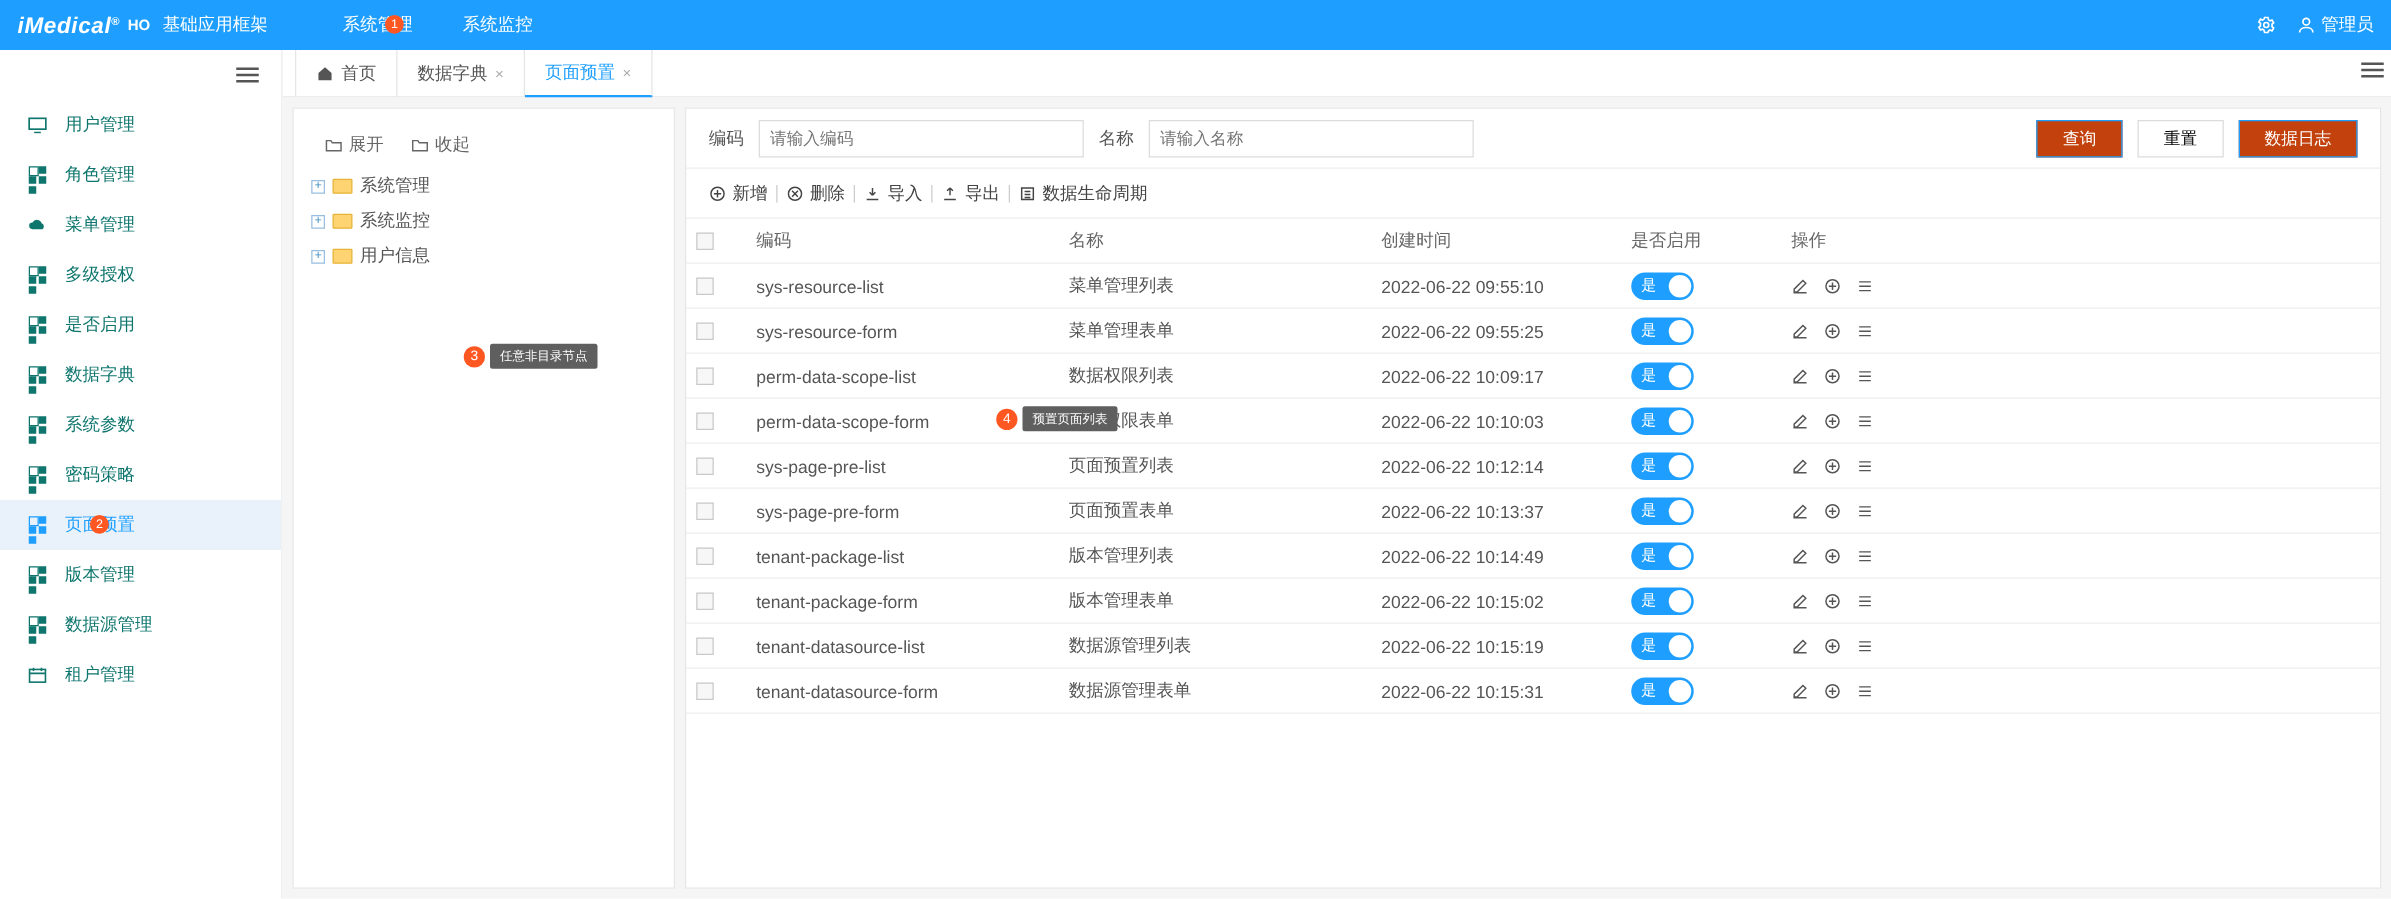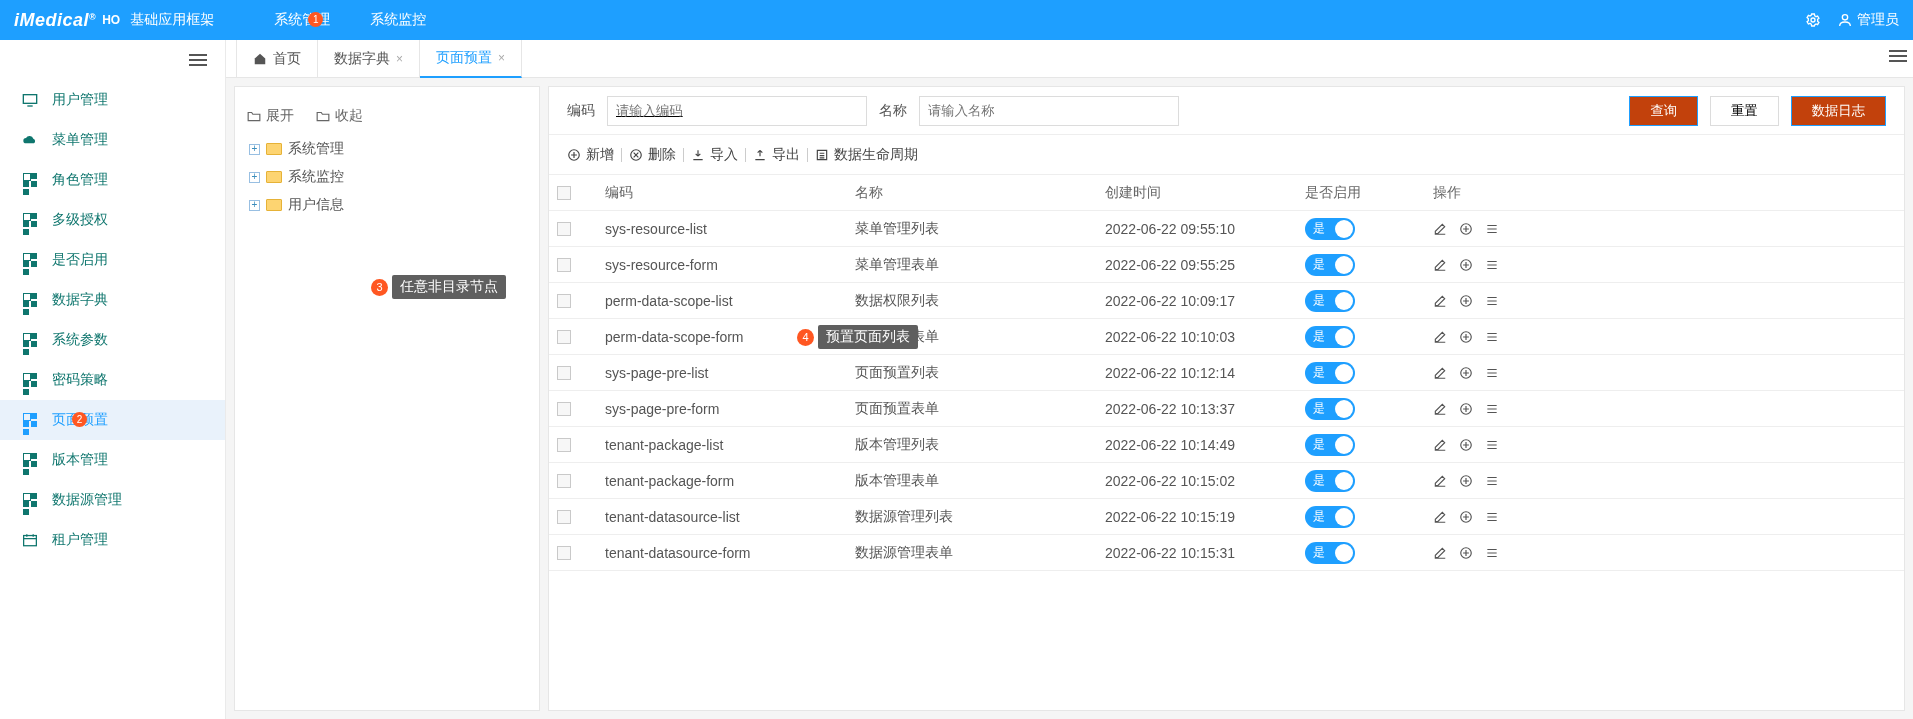--- a/index.html
+++ b/index.html
@@ -36,29 +36,29 @@
 .tab.active{color:#1e9fff;border-bottom:2px solid #1e9fff;margin-bottom:-1px}
 .tab .x{font-size:12px;color:#aaa}
 
 .workarea{flex:1;display:flex;background:#f5f5f5;padding:8px;gap:8px}
 .panel{background:#fff;border:1px solid #e6e6e6}
 .panel-left{width:306px;padding:10px;display:flex;flex-direction:column}
 .panel-right{flex:1;display:flex;flex-direction:column}
 
 .search-box{height:32px;border:1px solid #dcdcdc;display:flex;align-items:center;padding:0 8px;color:#999}
 .search-box input{border:none;outline:none;flex:1;font-size:13px}
-.tree-toolbar{display:flex;gap:22px;margin:10px 2px;color:#666}
+.tree-toolbar{display:flex;gap:22px;margin:10px 15px;color:#666}
 .tree-toolbar .tb{display:flex;align-items:center;gap:5px;cursor:pointer}
 .tree{margin-left:4px}
 .tree-node{display:flex;align-items:center;gap:6px;height:28px;color:#555}
 .tree-node .plus{width:11px;height:11px;border:1px solid #98bfe2;display:flex;align-items:center;justify-content:center;font-size:10px;color:#3c8dbc;line-height:1}
 .tree-node .folder{width:16px;height:12px;background:#fdd471;border:1px solid #e6b237;border-radius:1px}
 .annot{position:absolute;display:flex;align-items:center;gap:4px;z-index:50}
 .annot .num{width:17px;height:17px;border-radius:50%;background:#ff5722;color:#fff;font-size:11px;display:flex;align-items:center;justify-content:center}
-.annot .tip{background:#5f5f5f;color:#fff;padding:3px 8px;font-size:14px;border-radius:2px}
+.annot .tip{background:#5f5f5f;color:#fff;padding:3px 8px;font-size:10px;border-radius:2px}
 
 .filter-bar{display:flex;align-items:center;height:48px;padding:0 18px;gap:12px;border-bottom:1px solid #eee}
 .filter-bar label{color:#555}
 .filter-bar input{height:30px;border:1px solid #dcdcdc;padding:0 8px;outline:none}
 .btn{height:30px;padding:0 20px;border:1px solid #dcdcdc;background:#fff;cursor:pointer;display:inline-flex;align-items:center;justify-content:center}
 .btn-primary{background:#c2410c;border-color:#1e9fff;color:#fff}
 .filter-bar .spacer{flex:1}
 
 .toolbar{display:flex;align-items:center;height:40px;padding:0 18px;gap:7px;color:#444;border-bottom:1px solid #eee}
 .toolbar .t{display:flex;align-items:center;gap:5px;cursor:pointer}
@@ -135,36 +135,36 @@
           <span class="micon">
             <svg width="16" height="14" viewBox="0 0 24 20" fill="none" stroke="currentColor" stroke-width="2">
               <rect x="2" y="2" width="20" height="13"></rect>
               <path d="M8 19h8"></path>
             </svg>
           </span>
           <span>用户管理</span>
         </div>
         <div class="side-item">
           <span class="micon">
+            <div class="dots">
+              <span></span>
+              <span></span>
+              <span></span>
+              <span></span>
+            </div>
+          </span>
+          <span>角色管理</span>
+        </div>
+        <div class="side-item">
+          <span class="micon">
             <svg width="16" height="14" viewBox="0 0 24 18" fill="currentColor">
               <path d="M6 14a4 4 0 010-8 6 6 0 0111 1 4 4 0 011 7H6z"></path>
             </svg>
           </span>
           <span>菜单管理</span>
-        </div>
-        <div class="side-item">
-          <span class="micon">
-            <div class="dots">
-              <span></span>
-              <span></span>
-              <span></span>
-              <span></span>
-            </div>
-          </span>
-          <span>角色管理</span>
         </div>
         <div class="side-item">
           <span class="micon">
             <div class="dots">
               <span></span>
               <span></span>
               <span></span>
               <span></span>
             </div>
           </span>
@@ -314,21 +314,21 @@
           </div>
         <div class="annot" style="left:136px;top:188px">
           <span class="num">3</span>
           <span class="tip">任意非目录节点</span>
         </div>
       </div>
 
       <div class="panel panel-right" style="position:relative">
         <div class="filter-bar">
           <label>编码</label>
-          <input style="width: 260px; text-decoration: underline;" placeholder="请输入编码">
+          <input style="width: 260px;" placeholder="请输入编码">
           <label>名称</label>
           <input style="width: 260px;" placeholder="请输入名称">
           <div class="spacer"></div>
           <button class="btn btn-primary">查询</button>
           <button class="btn">重置</button>
           <button class="btn btn-primary">数据日志</button>
         </div>
 
         <div class="toolbar">
           <div class="t">

